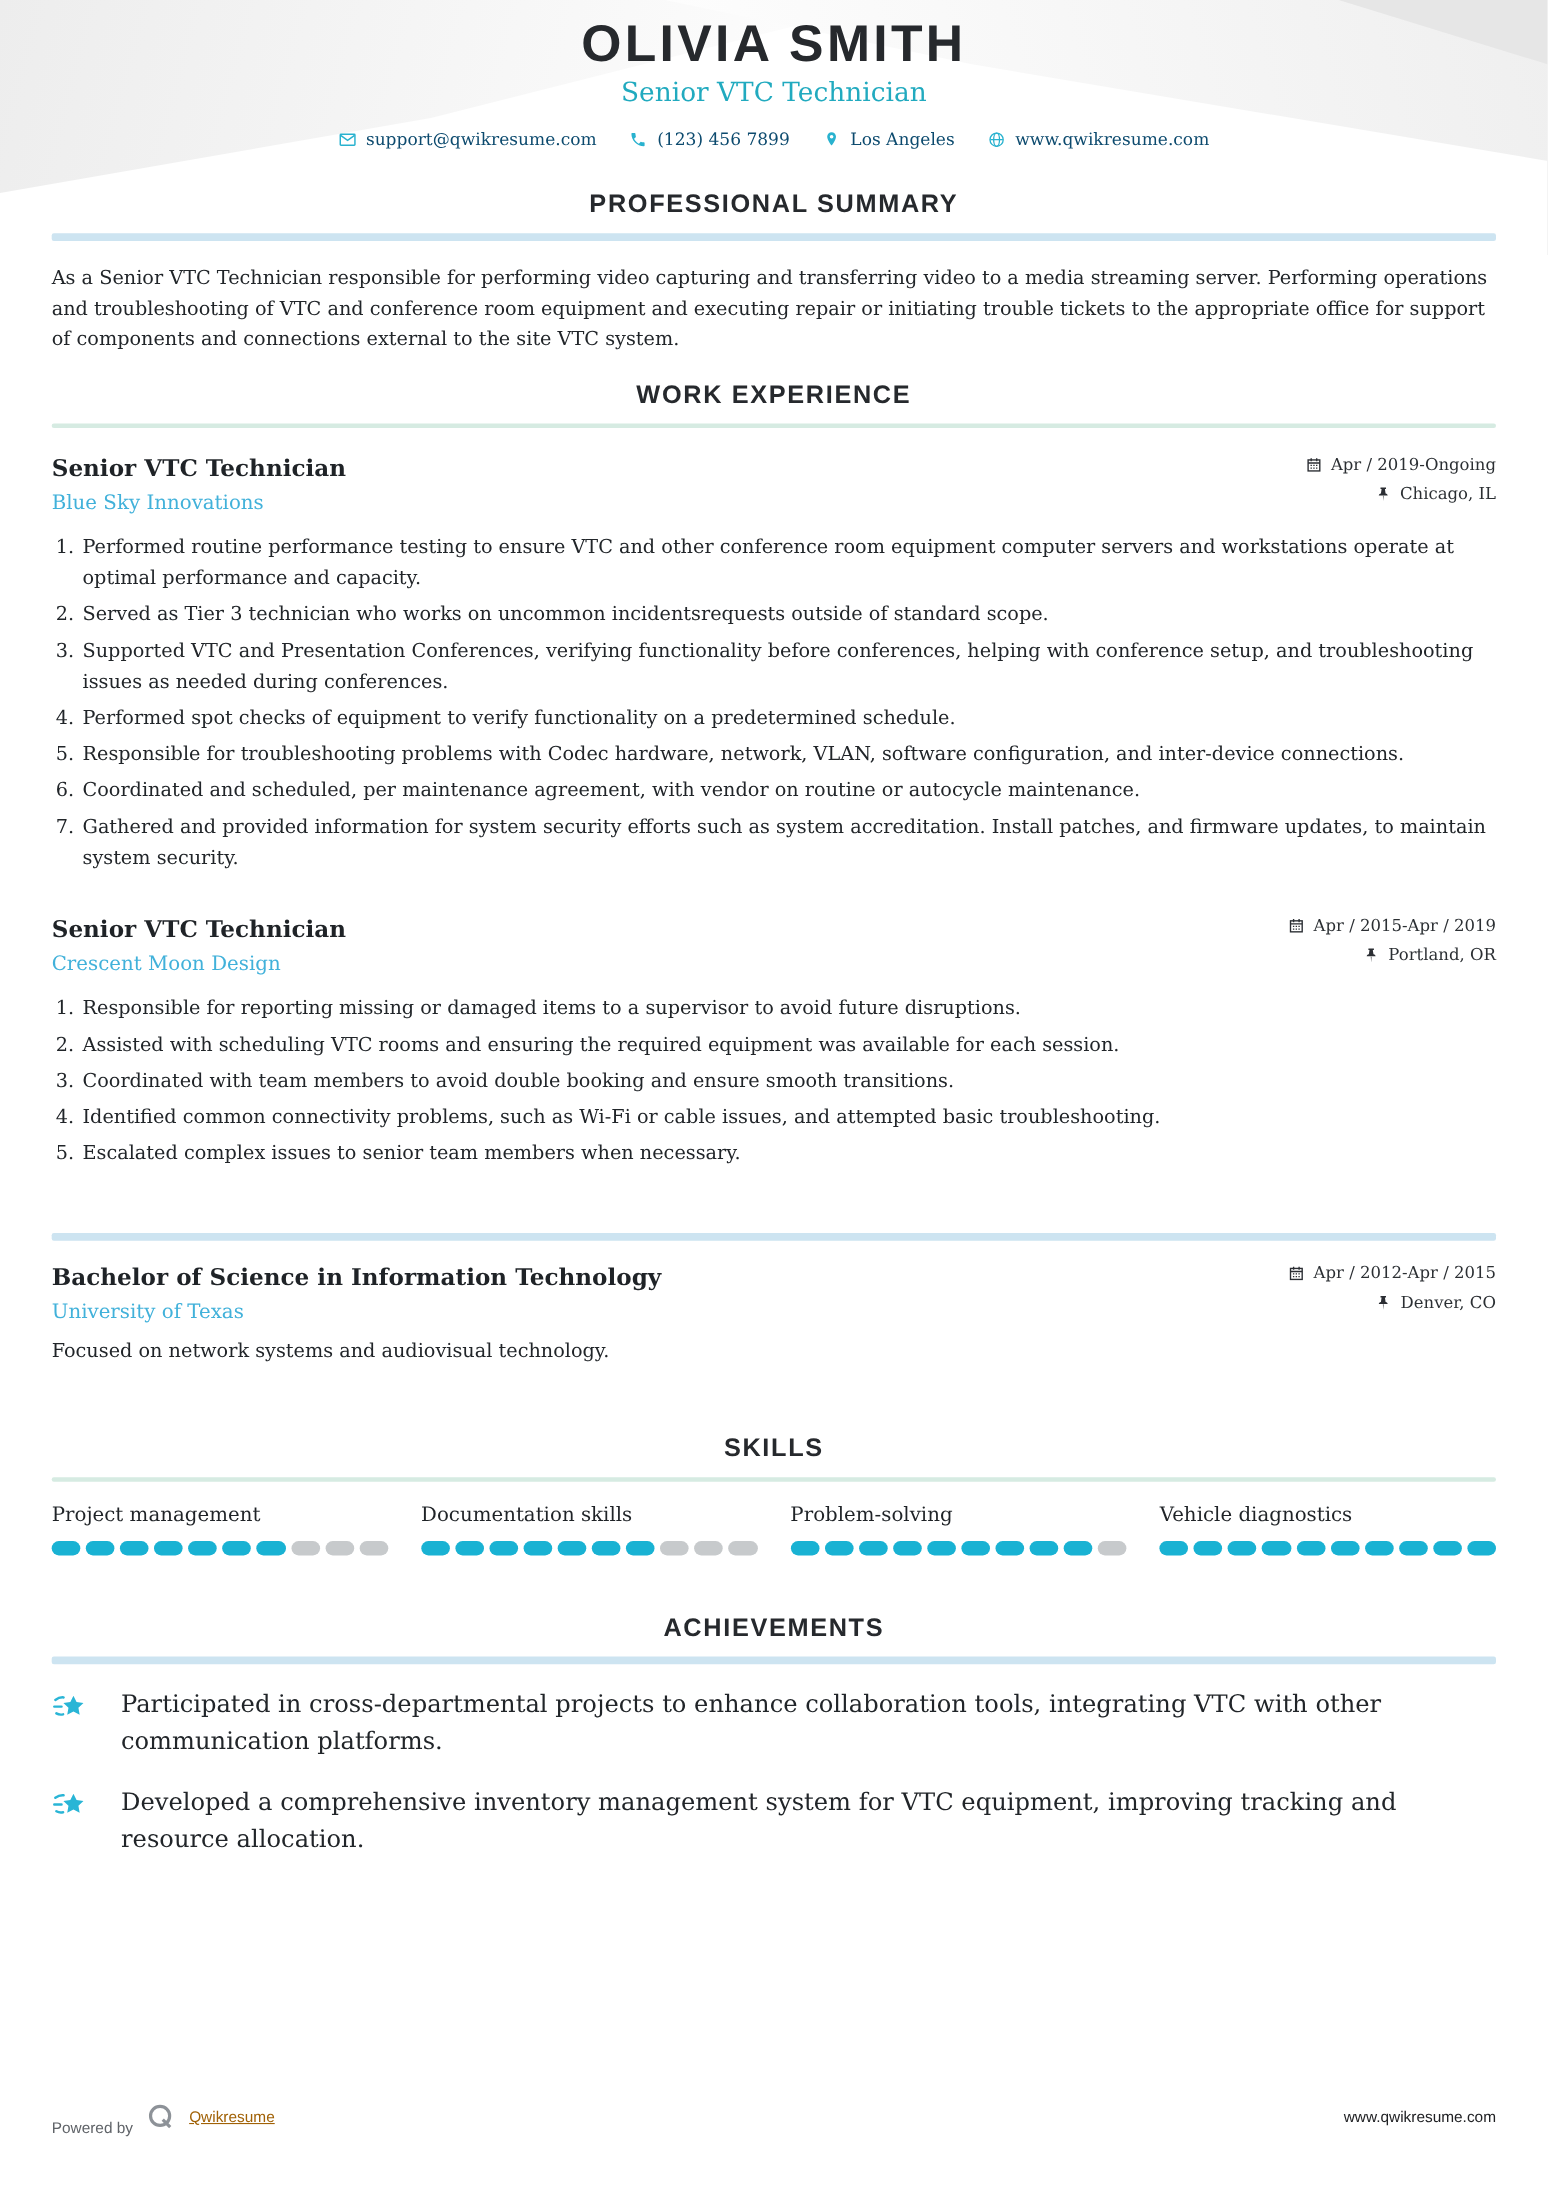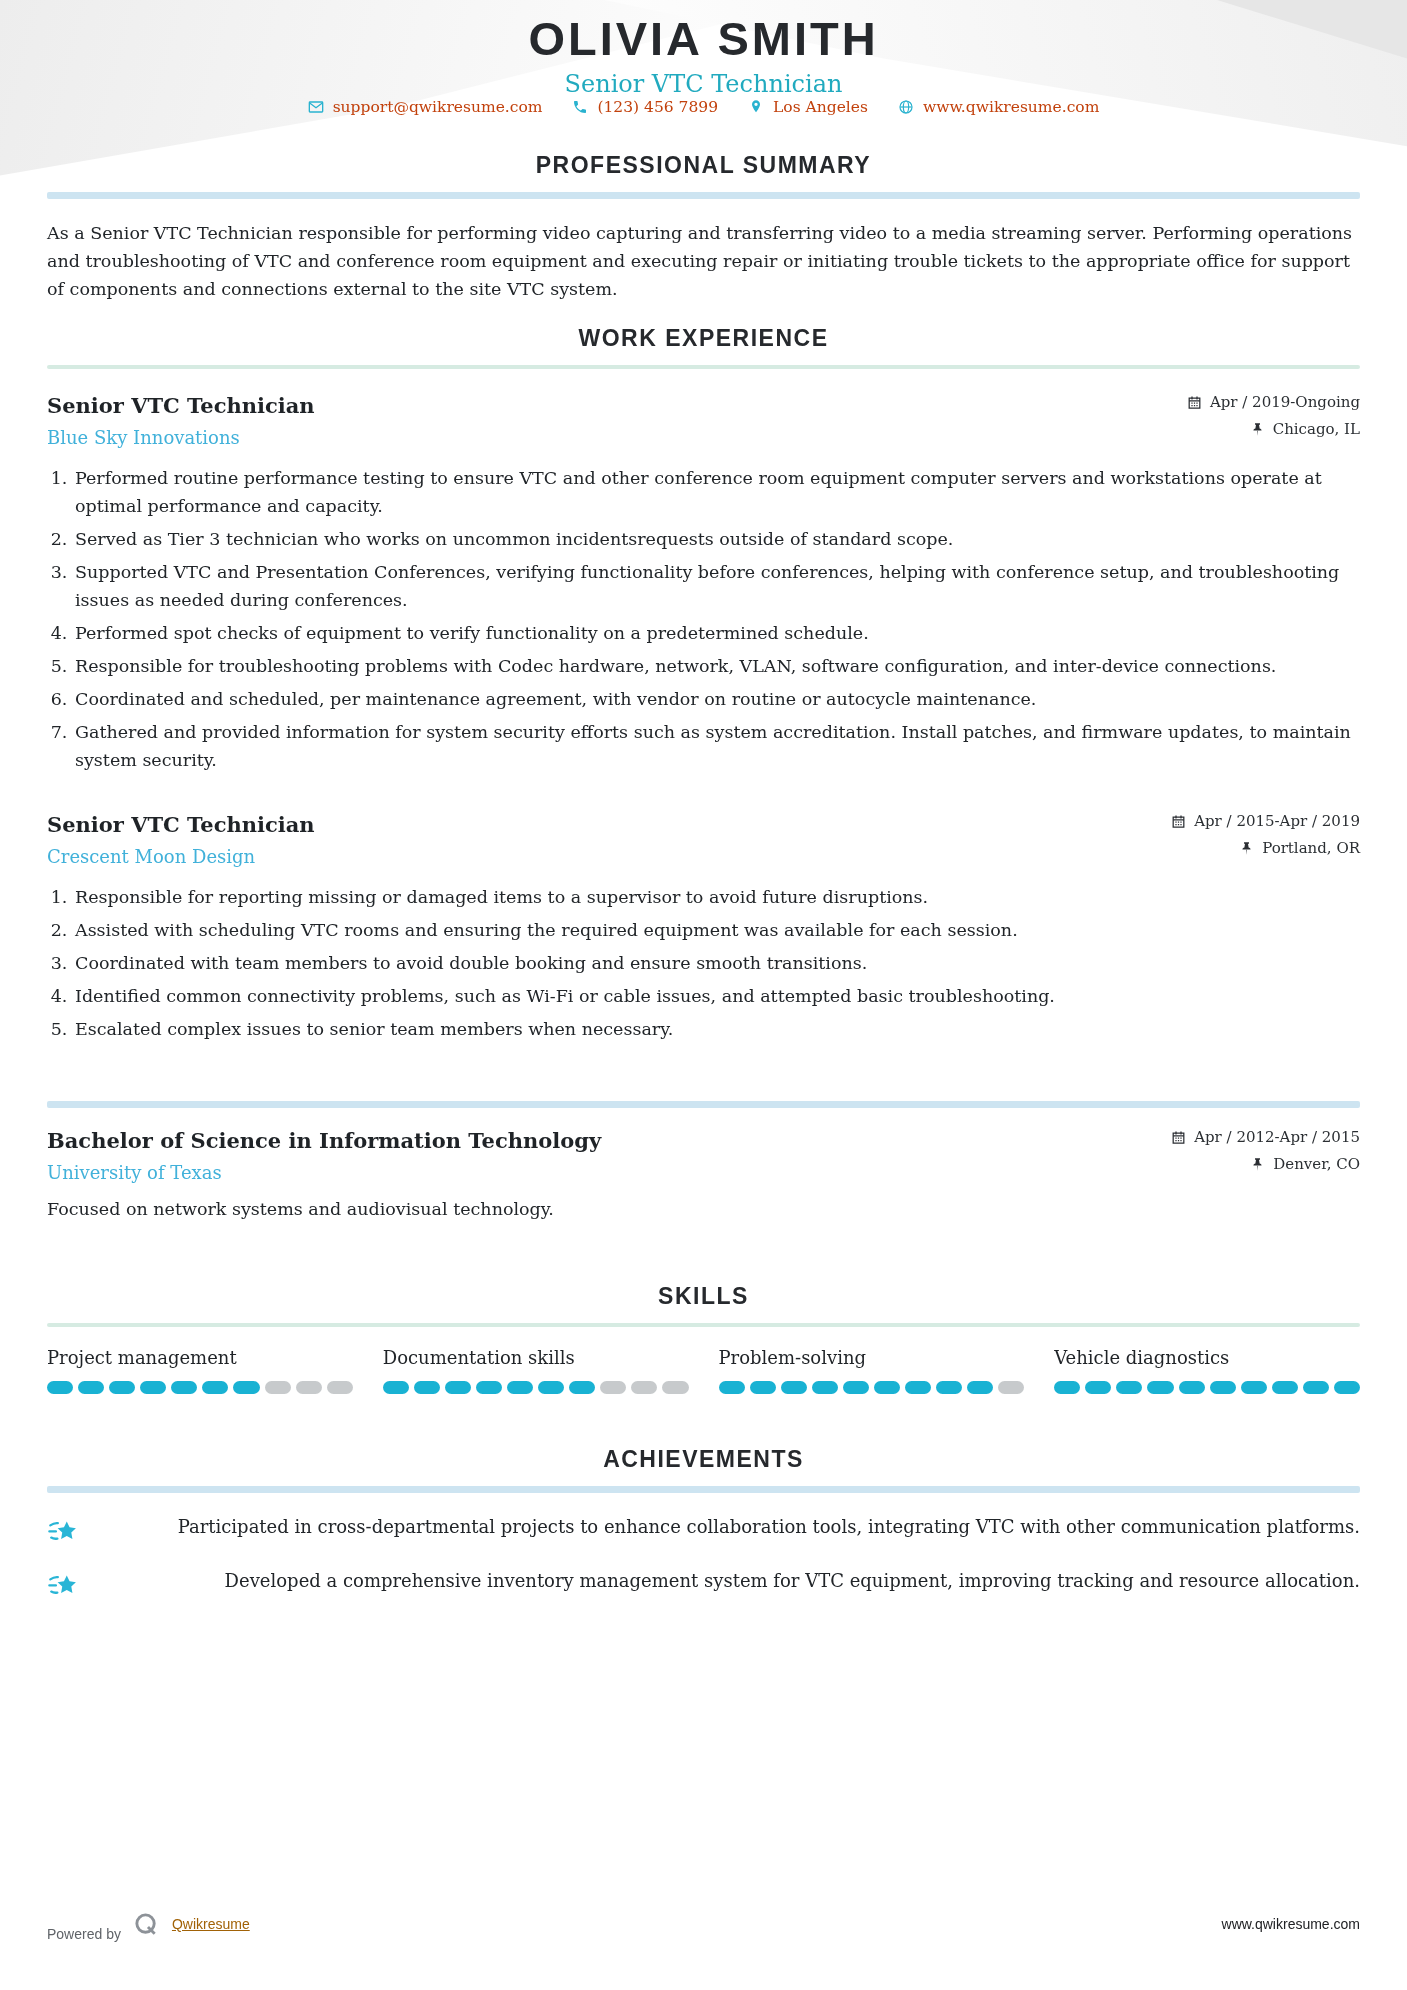--- a/index.html
+++ b/index.html
@@ -21,22 +21,22 @@
 
   .content{position:relative;padding:0 47px;}
 
   
   .hdr{text-align:center;padding-top:14px;}
   .name{
     font-family:"Liberation Sans","DejaVu Sans",sans-serif;
     font-size:47px;font-weight:800;letter-spacing:3px;color:#26292d;line-height:1.05;
   }
   .title{font-size:24px;color:#1fa9c0;color:#21aabf;margin-top:7px;}
-  .contacts{display:flex;justify-content:center;align-items:center;gap:30px;
-            font-size:15.5px;color:#c2410c;}
+  .contacts{margin-top:20px;display:flex;justify-content:center;align-items:center;gap:30px;
+            font-size:15.5px;color:#0c4a6e;}
   .contact{display:flex;align-items:center;gap:9px;}
   .cicon{width:16px;height:16px;color:#29b2cf;display:inline-flex;}
   .cicon svg{width:100%;height:100%;}
 
   
   h2.sec{
     font-family:"Liberation Sans","DejaVu Sans",sans-serif;
     font-size:23px;font-weight:700;letter-spacing:1.5px;color:#26292d;
     text-align:center;margin:0 0 13px 0;
   }
@@ -65,21 +65,21 @@
 
   
   .skills-grid{display:grid;grid-template-columns:repeat(4,1fr);column-gap:30px;margin-top:4px;}
   .skill-name{font-size:18px;color:#1f2327;margin-bottom:13px;}
   .skill-bar{display:flex;gap:5px;}
   .seg{height:13px;flex:1;border-radius:7px;background:#c7cacc;}
   .seg.filled{background:#19b2d3;}
 
   
   .ach-item{display:flex;align-items:flex-start;gap:31px;margin-top:20px;
-            font-size:18px;line-height:1.55;color:#212529;justify-content:space-between;}
+            font-size:22px;line-height:1.55;color:#212529;}
   .aicon{width:32px;height:32px;flex:0 0 32px;color:#29b5d6;margin-top:2px;}
   .aicon svg{width:100%;height:100%;}
 
   
   .footer{position:absolute;left:47px;right:47px;bottom:48px;
           display:flex;justify-content:space-between;align-items:center;
           font-family:"Liberation Sans","DejaVu Sans",sans-serif;font-size:14px;}
   .foot-left{display:flex;align-items:center;gap:12px;}
   .powered{color:#5f6368;margin-top:20px;}
   .qlogo{width:27px;height:27px;display:inline-flex;}

